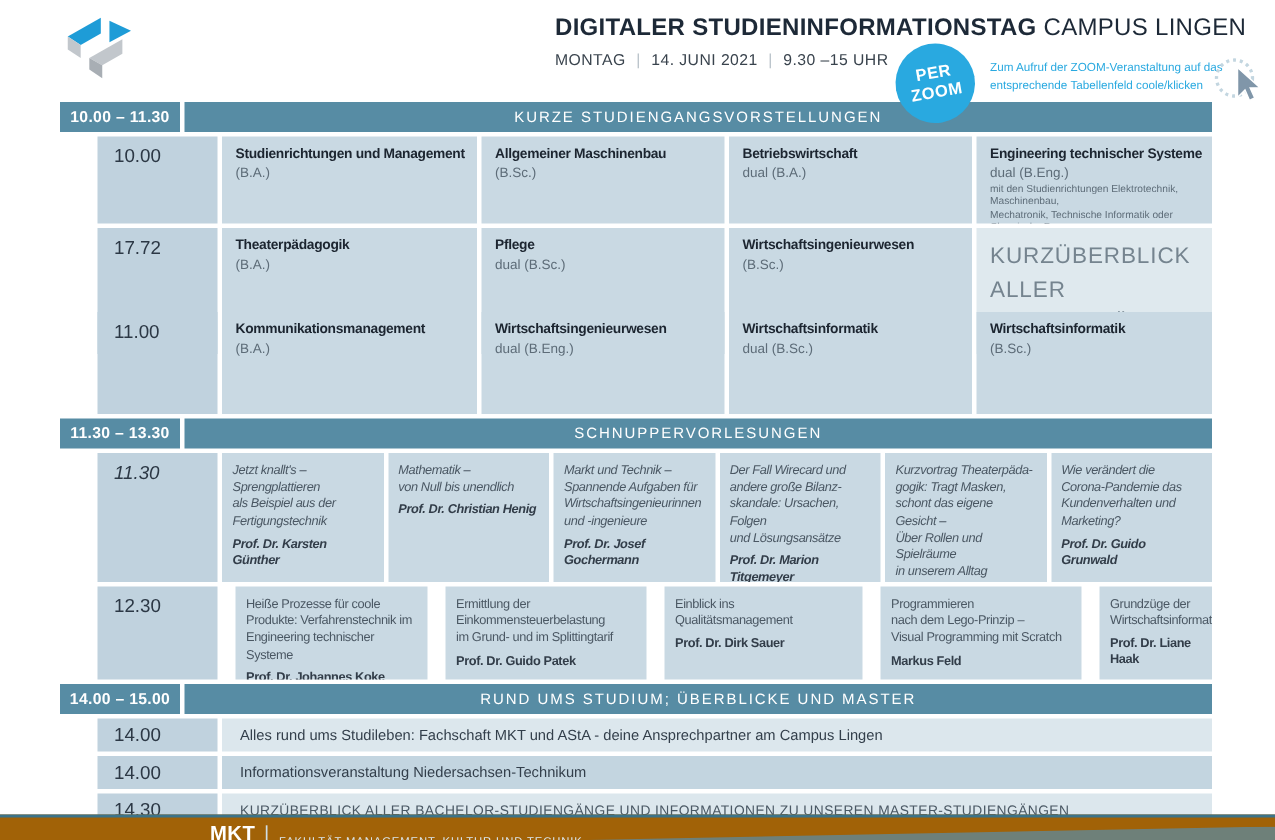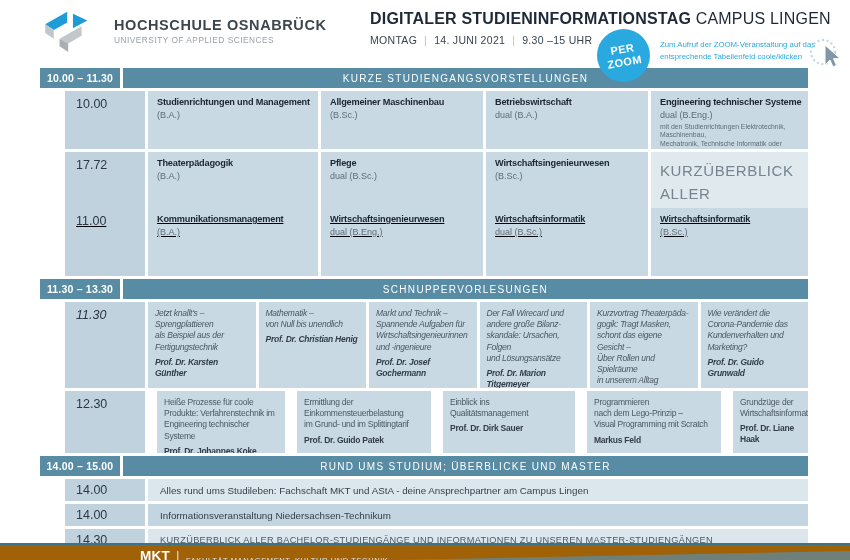--- a/index.html
+++ b/index.html
@@ -50,21 +50,21 @@
     padding:8px 9px; white-space:pre-line; }
 
   .lecture { background:#c9d9e3; padding:6px 7px; overflow:hidden; }
   .lecture .ti { font-size:8.5px; color:#4a5763; line-height:1.32; letter-spacing:-.25px; white-space:pre-line; }
   .lecture .sp { font-size:8.5px; font-weight:bold; color:#323d49; line-height:1.3; letter-spacing:-.25px; margin-top:4px; white-space:pre-line; }
 
   .wide-cell { background:#dce7ed; display:flex; align-items:center; padding:0 12px; font-size:9.8px; color:#333f4b; }
   .wide-cell.alt { background:#c3d5e0; }
   .wide-cell.caps { font-size:9.2px; color:#4a5864; letter-spacing:.3px; }
 
-  .h58 { height:58px; } .h53 { height:53px; } .h57 { height:68px;text-decoration:underline; }
+  .h58 { height:58px; } .h53 { height:53px; } .h57 { height:68px; }
   .h86 { height:86px; } .h62 { height:62px; }
 
   
   .footer { position:absolute; left:0; bottom:0; width:850px; height:17px; background:#a16207;
     border-top:2px solid #3b7389; overflow:hidden; }
   .footer .swoosh { position:absolute; right:0; top:6px; width:560px; height:11px; background:#5d8ba0;
     clip-path:polygon(100% 0,0 100%,100% 100%); opacity:.75; }
   .footer .mkt { position:absolute; left:140px; top:3px; color:#fff; font-weight:bold; font-size:13.5px; letter-spacing:.3px; }
   .footer .bar-sep { position:absolute; left:176px; top:3px; color:#cfdde4; font-size:13.5px; }
   .footer .fac { position:absolute; left:186px; top:11px; color:#dbe6ec; font-size:7.5px; letter-spacing:.6px; }
@@ -76,24 +76,20 @@
 
   <div class="header">
     <div class="logo-wrap">
       <svg class="logo-mark" viewBox="0 0 60 48">
         <polygon fill="#1e9cd7" points="2,17 25,4 25,15 11,23"></polygon>
         <polygon fill="#c2c7cc" points="2,17 11,23 11,32 2,26"></polygon>
         <polygon fill="#1e9cd7" points="31,6 46,13 31,21"></polygon>
         <polygon fill="#c2c7cc" points="17,32 40,19 40,29 26,37"></polygon>
         <polygon fill="#a8aeb4" points="17,32 26,37 26,46 17,40"></polygon>
       </svg>
-      <div class="logo-text">
-        <div class="logo-name">HOCHSCHULE OSNABRÜCK</div>
-        <div class="logo-sub">UNIVERSITY OF APPLIED SCIENCES</div>
-      </div>
     </div>
 
     <div class="title-block">
       <div class="main-title"><span class="b">DIGITALER STUDIENINFORMATIONSTAG</span><span> CAMPUS LINGEN</span></div>
       <div class="date-line">
         <span>MONTAG</span>
         <span class="date-sep">|</span>
         <span>14. JUNI 2021</span>
         <span class="date-sep">|</span>
         <span>9.30 –15 UHR</span>

